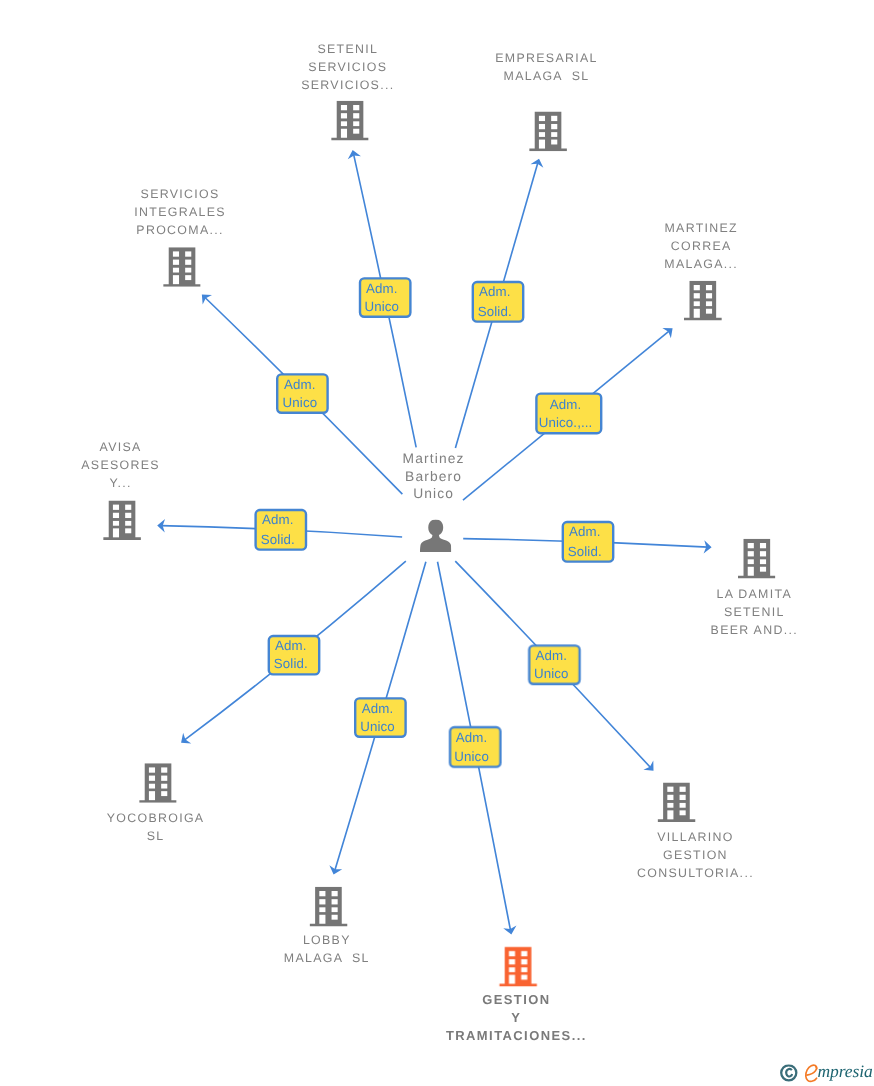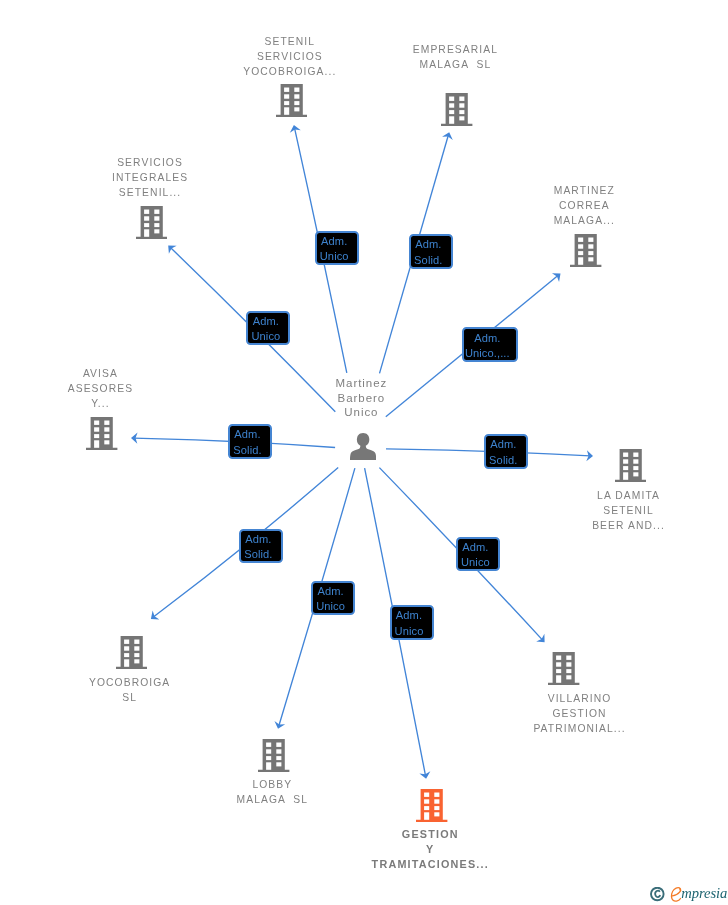--- a/index.html
+++ b/index.html
@@ -7,22 +7,22 @@
   body{width:728px;height:905px;font-family:"Liberation Sans",sans-serif;overflow:hidden;position:relative;}
   #stage{position:absolute;left:0;top:0;width:728px;height:905px;background:#fff;}
   #edges{position:absolute;left:0;top:0;width:728px;height:905px;}
   .node{position:absolute;text-align:center;white-space:pre;transform:translateZ(0);}
   .node-icon-wrap{position:absolute;}
   .node-icon{display:block;}
   .node-label{font-size:10.3px;line-height:15px;color:#808080;letter-spacing:1.1px;text-indent:1.1px;}
   .node-label.person{font-size:11.5px;line-height:14.7px;letter-spacing:0.95px;text-indent:0.95px;color:#808080;}
   .node-label.hl{color:#7a7a7a;font-weight:bold;font-size:10.8px;letter-spacing:1.2px;text-indent:1.2px;}
   .elabel{position:absolute;box-sizing:border-box;border:2.0px solid #4585d2;border-radius:4.5px;
-          background:#000000;color:#3d82cd;font-size:11.1px;line-height:15.4px;text-align:center;
-          padding-top:1.2px;padding-right:5px;letter-spacing:0.1px;margin-left:16px;}
+          background:#fde047;color:#3d82cd;font-size:11.1px;line-height:15.4px;text-align:center;
+          padding-top:1.2px;padding-right:5px;letter-spacing:0.1px;}
   .elabel > div{transform:translateZ(0);}
   .logo{position:absolute;}
 </style>
 </head>
 <body>
 
 <div id="stage">
   <svg id="edges" viewBox="0 0 728 905">
       <path d="M 346.80 372.80 Q 321.41 248.81 294.55 128.03" fill="none" stroke="#4285d8" stroke-width="1.35"></path>
       <path d="M 293.90 125.10 L 300.78 130.24 L 294.90 129.61 L 289.85 132.67 Z" fill="#4285d8"></path>
@@ -39,21 +39,21 @@
       <path d="M 338.20 467.60 Q 246.51 547.15 153.35 617.06" fill="none" stroke="#4285d8" stroke-width="1.35"></path>
       <path d="M 150.90 618.90 L 152.63 610.60 L 154.49 616.21 L 159.36 619.55 Z" fill="#4285d8"></path>
       <path d="M 354.90 468.10 Q 318.21 595.88 278.88 725.81" fill="none" stroke="#4285d8" stroke-width="1.35"></path>
       <path d="M 278.00 728.70 L 274.47 721.04 L 279.28 724.47 L 285.19 724.28 Z" fill="#4285d8"></path>
       <path d="M 364.60 468.10 Q 395.42 619.92 425.55 775.87" fill="none" stroke="#4285d8" stroke-width="1.35"></path>
       <path d="M 426.10 778.70 L 419.39 773.47 L 425.24 774.26 L 430.38 771.34 Z" fill="#4285d8"></path>
       <path d="M 379.40 467.60 Q 460.81 551.58 542.61 640.15" fill="none" stroke="#4285d8" stroke-width="1.35"></path>
       <path d="M 544.60 642.30 L 536.18 641.44 L 541.58 639.03 L 544.41 633.84 Z" fill="#4285d8"></path>
     </svg>
   <div id="nodes">
-      <div class="node node-label" style="left: 139.3px; width: 300px; top: 33.5px;"><div>SETENIL</div><div>SERVICIOS</div><div>YOCOBROIGA...</div></div>
+      <div class="node node-label" style="left: 139.3px; width: 300px; top: 33.5px;"><div>SETENIL</div><div>SERVICIOS</div><div>SERVICIOS...</div></div>
       <div class="node-icon-wrap" style="left: 275.8px; top: 84.4px; width: 31.4px; height: 33px;">
         <svg class="node-icon" width="31.4" height="33" viewBox="0 0 31.4 33" xmlns="http://www.w3.org/2000/svg">
           <path fill="#757575" d="M4.6 0 H26.8 V30.8 H4.6 Z M0 30.8 H31.4 V33 H0 Z"></path>
           <g fill="#ffffff">
             <rect x="8.1" y="3.5" width="5.1" height="4.4"></rect>
             <rect x="18.3" y="3.5" width="5.1" height="4.4"></rect>
             <rect x="8.1" y="10.3" width="5.1" height="4.4"></rect>
             <rect x="18.3" y="10.3" width="5.1" height="4.4"></rect>
             <rect x="8.1" y="17.1" width="5.1" height="4.0"></rect>
             <rect x="18.3" y="17.1" width="5.1" height="4.0"></rect>
@@ -71,21 +71,21 @@
             <rect x="18.3" y="3.5" width="5.1" height="4.4"></rect>
             <rect x="8.1" y="10.3" width="5.1" height="4.4"></rect>
             <rect x="18.3" y="10.3" width="5.1" height="4.4"></rect>
             <rect x="8.1" y="17.1" width="5.1" height="4.0"></rect>
             <rect x="18.3" y="17.1" width="5.1" height="4.0"></rect>
             <rect x="8.1" y="23.3" width="5.1" height="7.5"></rect>
             <rect x="18.3" y="23.3" width="5.1" height="4.1"></rect>
           </g>
         </svg>
       </div>
-      <div class="node node-label" style="left: -0.5px; width: 300px; top: 155.3px;"><div>SERVICIOS</div><div>INTEGRALES</div><div>SETENIL...</div></div>
+      <div class="node node-label" style="left: -0.5px; width: 300px; top: 155.3px;"><div>SERVICIOS</div><div>INTEGRALES</div><div>PROCOMA...</div></div>
       <div class="node-icon-wrap" style="left: 136px; top: 206.2px; width: 31.4px; height: 33px;">
         <svg class="node-icon" width="31.4" height="33" viewBox="0 0 31.4 33" xmlns="http://www.w3.org/2000/svg">
           <path fill="#757575" d="M4.6 0 H26.8 V30.8 H4.6 Z M0 30.8 H31.4 V33 H0 Z"></path>
           <g fill="#ffffff">
             <rect x="8.1" y="3.5" width="5.1" height="4.4"></rect>
             <rect x="18.3" y="3.5" width="5.1" height="4.4"></rect>
             <rect x="8.1" y="10.3" width="5.1" height="4.4"></rect>
             <rect x="18.3" y="10.3" width="5.1" height="4.4"></rect>
             <rect x="8.1" y="17.1" width="5.1" height="4.0"></rect>
             <rect x="18.3" y="17.1" width="5.1" height="4.0"></rect>
@@ -190,21 +190,21 @@
             <rect x="18.3" y="3.5" width="5.1" height="4.4"></rect>
             <rect x="8.1" y="10.3" width="5.1" height="4.4"></rect>
             <rect x="18.3" y="10.3" width="5.1" height="4.4"></rect>
             <rect x="8.1" y="17.1" width="5.1" height="4.0"></rect>
             <rect x="18.3" y="17.1" width="5.1" height="4.0"></rect>
             <rect x="8.1" y="23.3" width="5.1" height="7.5"></rect>
             <rect x="18.3" y="23.3" width="5.1" height="4.1"></rect>
           </g>
         </svg>
       </div>
-      <div class="node node-label" style="left: 429px; width: 300px; top: 690.9px;"><div>VILLARINO</div><div>GESTION</div><div>PATRIMONIAL...</div></div>
+      <div class="node node-label" style="left: 429px; width: 300px; top: 690.9px;"><div>VILLARINO</div><div>GESTION</div><div>CONSULTORIA...</div></div>
       <div class="node-icon-wrap" style="left: 548.3px; top: 652.4px; width: 31.4px; height: 33px;">
         <svg class="node-icon" width="31.4" height="33" viewBox="0 0 31.4 33" xmlns="http://www.w3.org/2000/svg">
           <path fill="#757575" d="M4.6 0 H26.8 V30.8 H4.6 Z M0 30.8 H31.4 V33 H0 Z"></path>
           <g fill="#ffffff">
             <rect x="8.1" y="3.5" width="5.1" height="4.4"></rect>
             <rect x="18.3" y="3.5" width="5.1" height="4.4"></rect>
             <rect x="8.1" y="10.3" width="5.1" height="4.4"></rect>
             <rect x="18.3" y="10.3" width="5.1" height="4.4"></rect>
             <rect x="8.1" y="17.1" width="5.1" height="4.0"></rect>
             <rect x="18.3" y="17.1" width="5.1" height="4.0"></rect>

